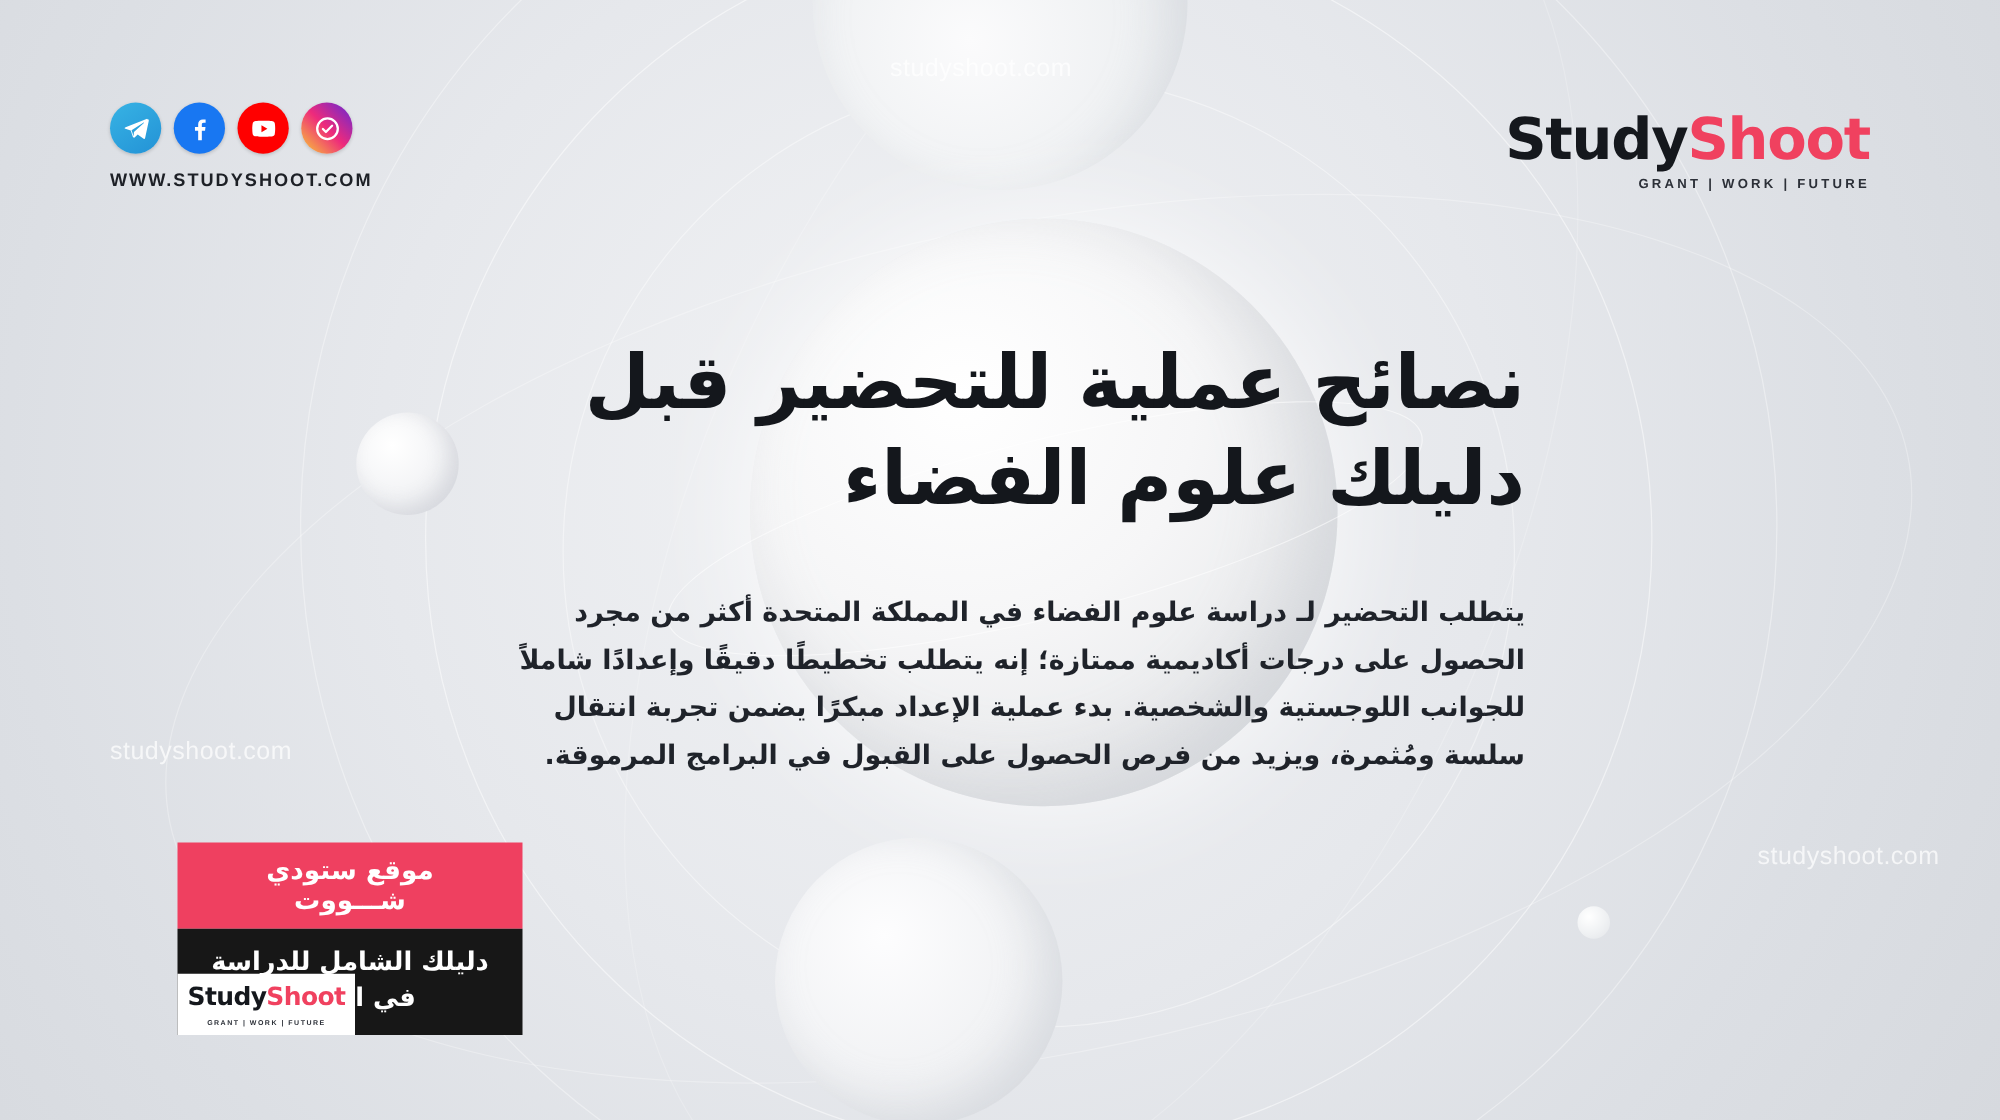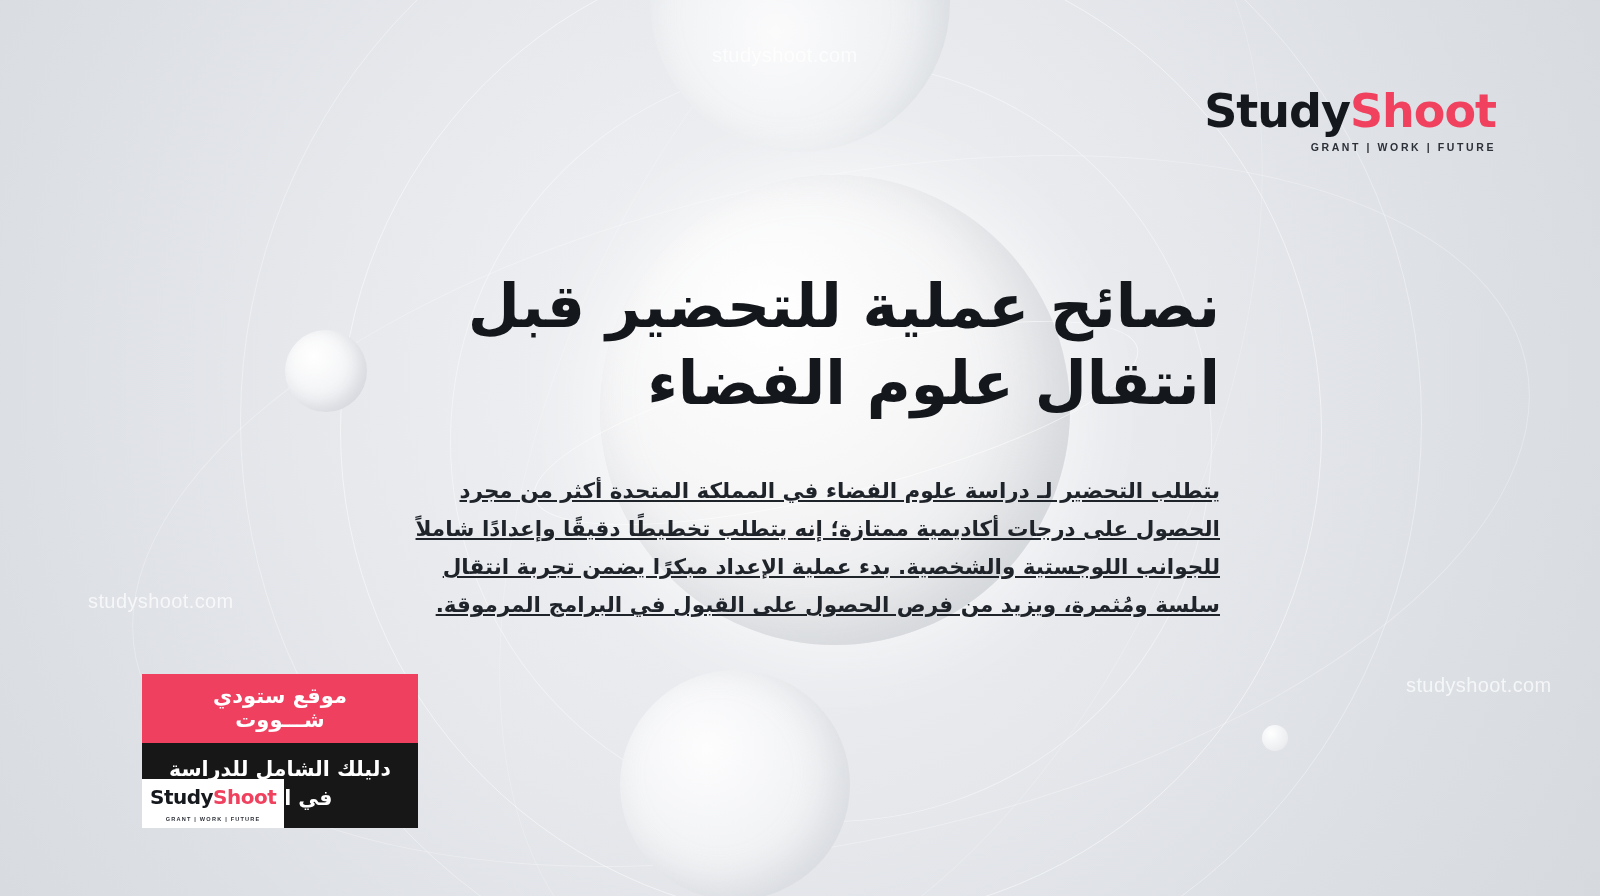--- a/index.html
+++ b/index.html
@@ -198,21 +198,20 @@
     color: #14171c;
     margin: 0;
     letter-spacing: -0.5px;
   }
   .body-text {
     margin: 50px 0 0 0;
     font-size: 21.5px;
     line-height: 1.78;
     font-weight: 700;
     color: #1f232a;
-    text-decoration: underline;
   }
 
   
   .badge {
     position: absolute;
     left: 142px;
     bottom: 68px;
     width: 276px;
     direction: rtl;
   }
@@ -280,30 +279,56 @@
   <div class="planet planet-main"></div>
   <div class="ring"></div>
   <div class="planet planet-left"></div>
   <div class="planet planet-bottom"></div>
   <div class="planet planet-right"></div>
 
   <div class="watermark wm-1">studyshoot.com</div>
   <div class="watermark wm-2">studyshoot.com</div>
   <div class="watermark wm-3">studyshoot.com</div>
 
+  <div class="social-block">
+    <div class="social-row">
+      <span class="social-icon ic-telegram">
+        <svg width="22" height="22" viewBox="0 0 24 24" fill="#fff">
+            <path d="M21.5 3.3 2.7 10.6c-1.1.4-1.1 1.1-.2 1.4l4.7 1.5 1.8 5.5c.2.6.4.8 1 .8.5 0 .7-.2 1-.5l2.3-2.2 4.8 3.5c.9.5 1.5.2 1.7-.8l3.1-14.5c.3-1.2-.5-1.8-1.4-1.5zM7.9 13.2l10.2-6.4c.5-.3.9-.1.6.2l-8.7 7.9-.3 3.6-1.8-5.3z"></path>
+          </svg>
+      </span>
+      <span class="social-icon ic-facebook">
+        <svg width="22" height="22" viewBox="0 0 24 24" fill="#fff">
+            <path d="M13.6 22v-8.3h2.8l.4-3.2h-3.2V8.4c0-.9.3-1.6 1.6-1.6h1.7V4c-.3 0-1.3-.1-2.4-.1-2.4 0-4.1 1.5-4.1 4.2v2.4H7.6v3.2h2.8V22h3.2z"></path>
+          </svg>
+      </span>
+      <span class="social-icon ic-youtube">
+        <svg width="22" height="22" viewBox="0 0 24 24" fill="#fff">
+            <path d="M21.6 7.2c-.2-.9-.9-1.6-1.8-1.8C18.2 5 12 5 12 5s-6.2 0-7.8.4c-.9.2-1.6.9-1.8 1.8C2 8.8 2 12 2 12s0 3.2.4 4.8c.2.9.9 1.6 1.8 1.8C5.8 19 12 19 12 19s6.2 0 7.8-.4c.9-.2 1.6-.9 1.8-1.8.4-1.6.4-4.8.4-4.8s0-3.2-.4-4.8zM10 15.1V8.9l5.2 3.1-5.2 3.1z"></path>
+          </svg>
+      </span>
+      <span class="social-icon ic-instagram">
+        <svg width="22" height="22" viewBox="0 0 24 24" fill="none" stroke="#fff" stroke-width="2">
+            <circle cx="12" cy="12" r="9"></circle>
+            <path d="M8 12.2l2.6 2.6L16 9.4" stroke-linecap="round" stroke-linejoin="round"></path>
+          </svg>
+      </span>
+    </div>
+    <div class="site-url">WWW.STUDYSHOOT.COM</div>
+  </div>
 
   <div class="brand">
     <div class="brand-name">
       <span class="part-a">Study</span><span class="part-b">Shoot</span>
     </div>
     <div class="brand-sub">GRANT | WORK | FUTURE</div>
   </div>
 
   <div class="content">
-    <h1 class="headline">نصائح عملية للتحضير قبل انتقال علوم الفضاء</h1>
+    <h1 class="headline">نصائح عملية للتحضير قبل دليلك علوم الفضاء</h1>
     <p class="body-text">يتطلب التحضير لـ دراسة علوم الفضاء في المملكة المتحدة أكثر من مجرد الحصول على درجات أكاديمية ممتازة؛ إنه يتطلب تخطيطًا دقيقًا وإعدادًا شاملاً للجوانب اللوجستية والشخصية. بدء عملية الإعداد مبكرًا يضمن تجربة انتقال سلسة ومُثمرة، ويزيد من فرص الحصول على القبول في البرامج المرموقة.</p>
   </div>
 
   <div class="badge">
     <div class="badge-top">موقع ستودي شـــووت</div>
     <div class="badge-bottom">
       <span>دليلك الشامل للدراسة في الخارج</span>
       <span class="badge-logo">
         <span class="bl-name"><span class="part-a">Study</span><span class="part-b">Shoot</span></span>
         <span class="bl-sub" style="display:block">GRANT | WORK | FUTURE</span>

